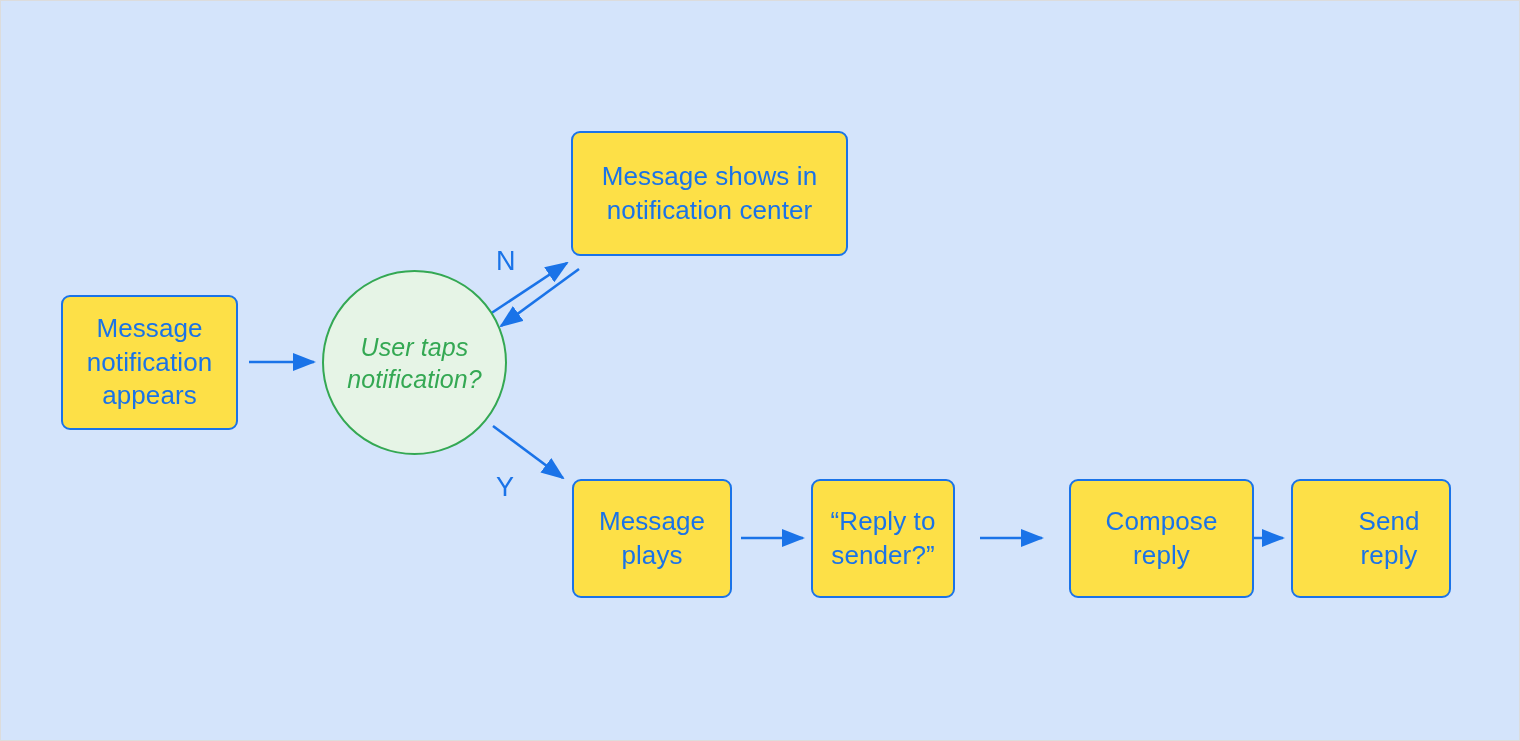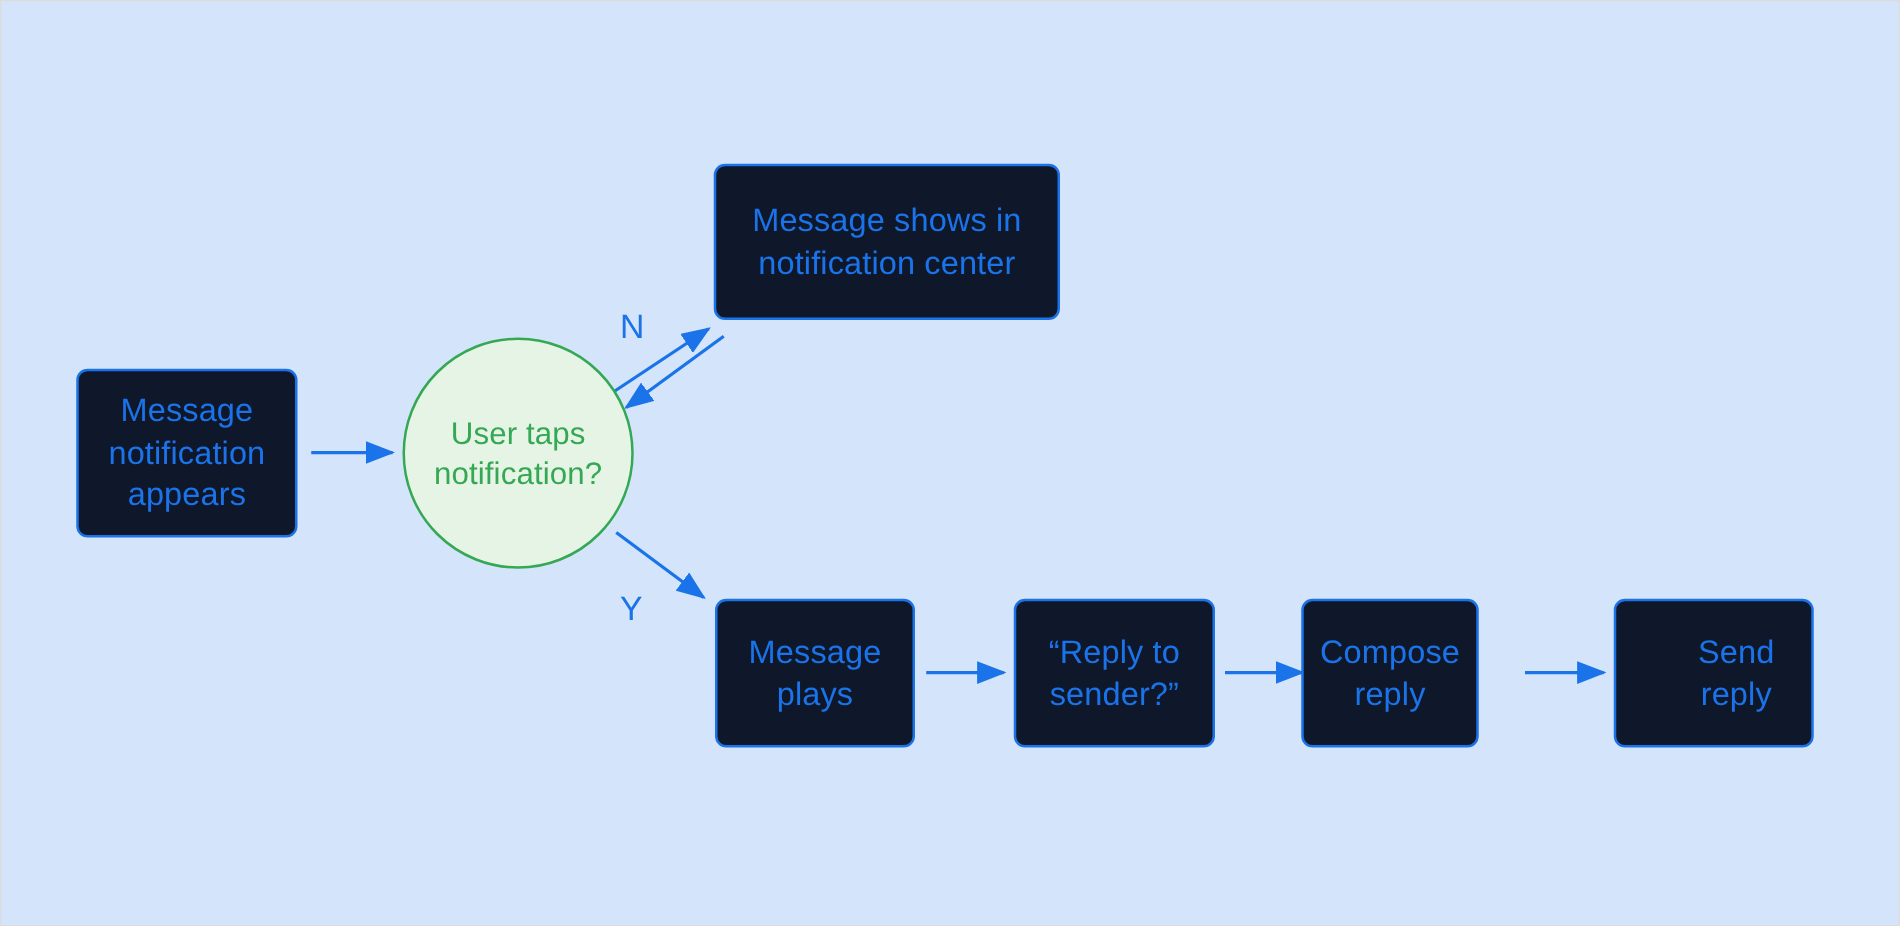--- a/index.html
+++ b/index.html
@@ -27,36 +27,37 @@
   }
   .node {
     position: absolute;
     box-sizing: border-box;
     display: flex;
     align-items: center;
     justify-content: center;
     text-align: center;
   }
   .node-box {
-    background: #0f172a;
+    background: #fde047;
     border: 2.5px solid #1a73e8;
     border-radius: 9px;
     color: #1a73e8;
     font-size: 26px;
     line-height: 1.30;
     letter-spacing: 0.1px;
   }
   .node-circle {
     background: #e6f4e6;
     border: 2.5px solid #34a853;
     border-radius: 50%;
     color: #34a853;
     font-size: 25px;
     line-height: 1.28;
     letter-spacing: 0.1px;
+    font-style: italic;
   }
   .node-label {
     display: block;
     padding: 0 6px;
     white-space: pre-line;
   }
   .edge-label {
     position: absolute;
     color: #1a73e8;
     font-size: 27px;
@@ -118,26 +119,26 @@
   <div class="node node-box" style="left:570px; top:130px; width:277px; height:125px;">
     <span class="node-label">Message shows in
 notification center</span>
   </div>
 
   <div class="node node-box" style="left:571px; top:478px; width:160px; height:119px;">
     <span class="node-label">Message
 plays</span>
   </div>
 
-  <div class="node node-box" style="left:810px; top:478px; width:161px; height:119px;">
+  <div class="node node-box" style="left:810px; top:478px; width:144px; height:119px;">
     <span class="node-label">“Reply to
 sender?”</span>
   </div>
 
-  <div class="node node-box" style="left:1040px; top:478px; width:142px; height:119px;">
+  <div class="node node-box" style="left:1068px; top:478px; width:185px; height:119px;">
     <span class="node-label">Compose
 reply</span>
   </div>
 
   <div class="node node-box" style="left:1290px; top:478px; width:160px; height:119px;padding-left:36px;">
     <span class="node-label">Send
 reply</span>
   </div>
 
   <div class="edge-label" style="left:495px; top:247px;">N</div>

